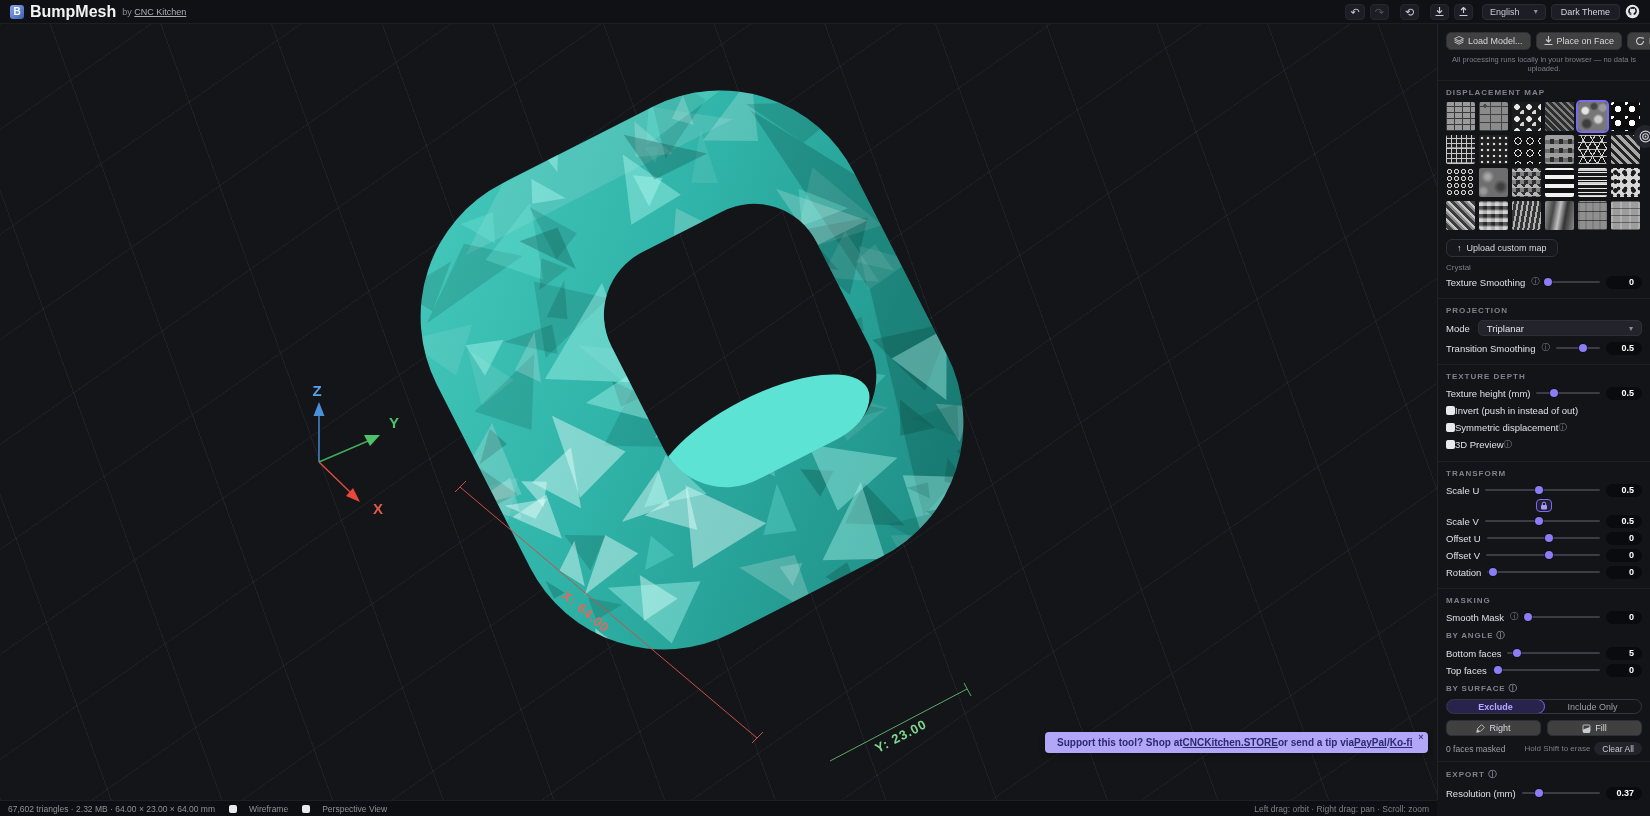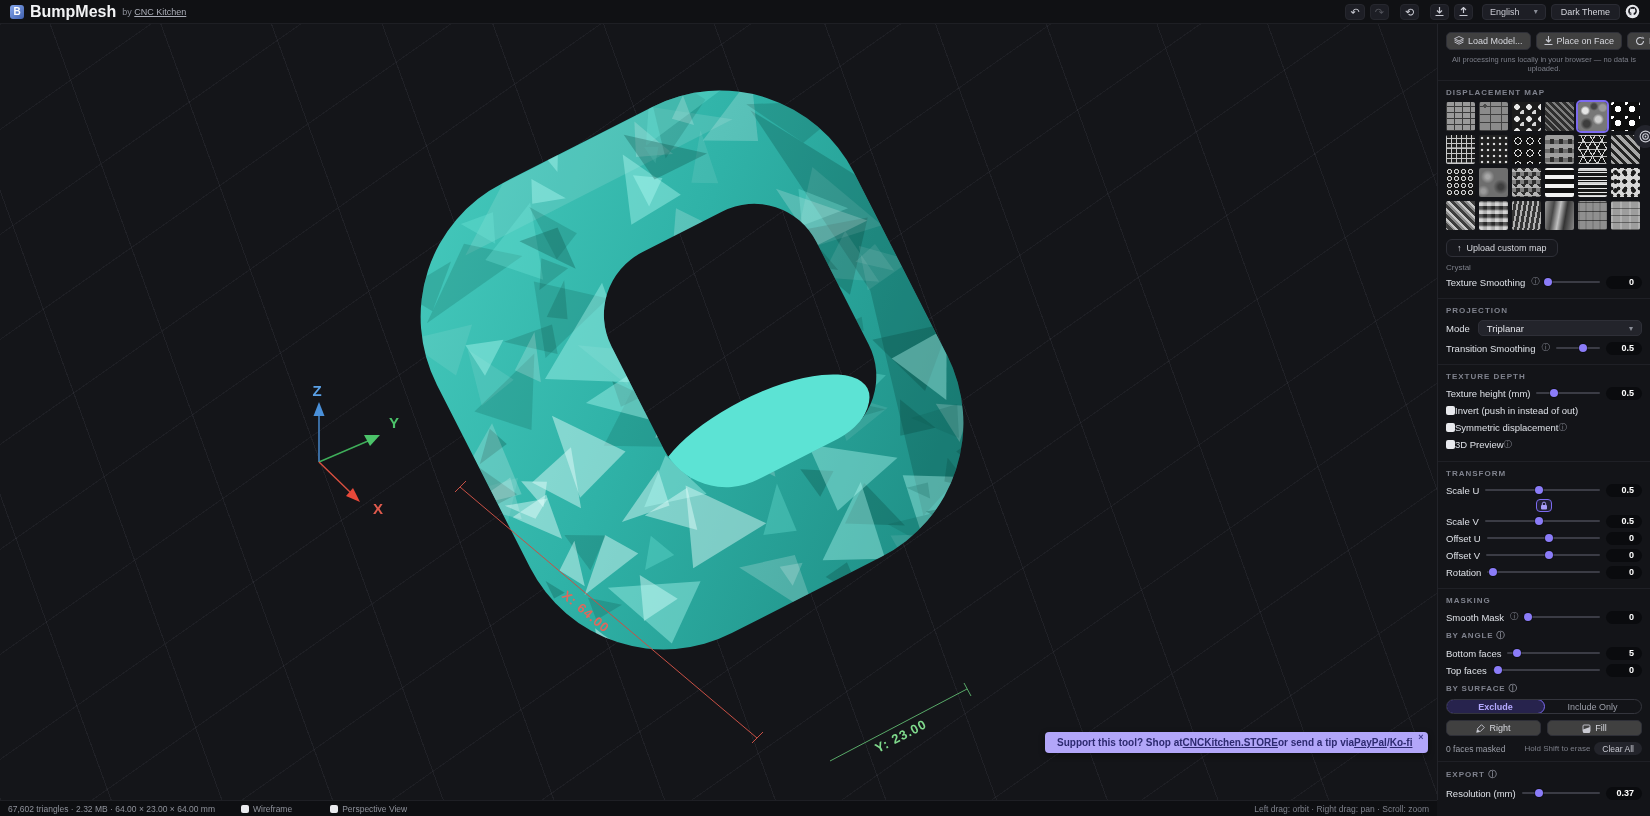--- a/index.html
+++ b/index.html
@@ -122,21 +122,21 @@
     display:flex;align-items:center;padding:0 8px;cursor:pointer}
 
   .spiral{position:absolute;top:101px;left:196px;width:23px;height:23px;border-radius:50%;
     background:#23242c;display:flex;align-items:center;justify-content:center;cursor:pointer;z-index:5}
 
   
   .statusbar{height:16px;width:1437px;background:#0e0f12;border-top:1px solid #1e1f24;
     display:flex;align-items:center;gap:14px;padding:0 8px;flex:0 0 auto}
   .statusbar .txt{font-size:8.5px;color:#8f929b;white-space:nowrap}
   .statusbar .chk{width:8px;height:8px}
-  .statusbar .chk-row{margin:12px;gap:4px}
+  .statusbar .chk-row{margin:0;gap:12px}
   .statusbar .right{margin-left:auto;font-size:8.5px;color:#7e818b}
 </style>
 </head>
 <body>
 
 <div class="app">
 
   <header>
     <div class="logo">B</div>
     <span class="appname">BumpMesh</span>

